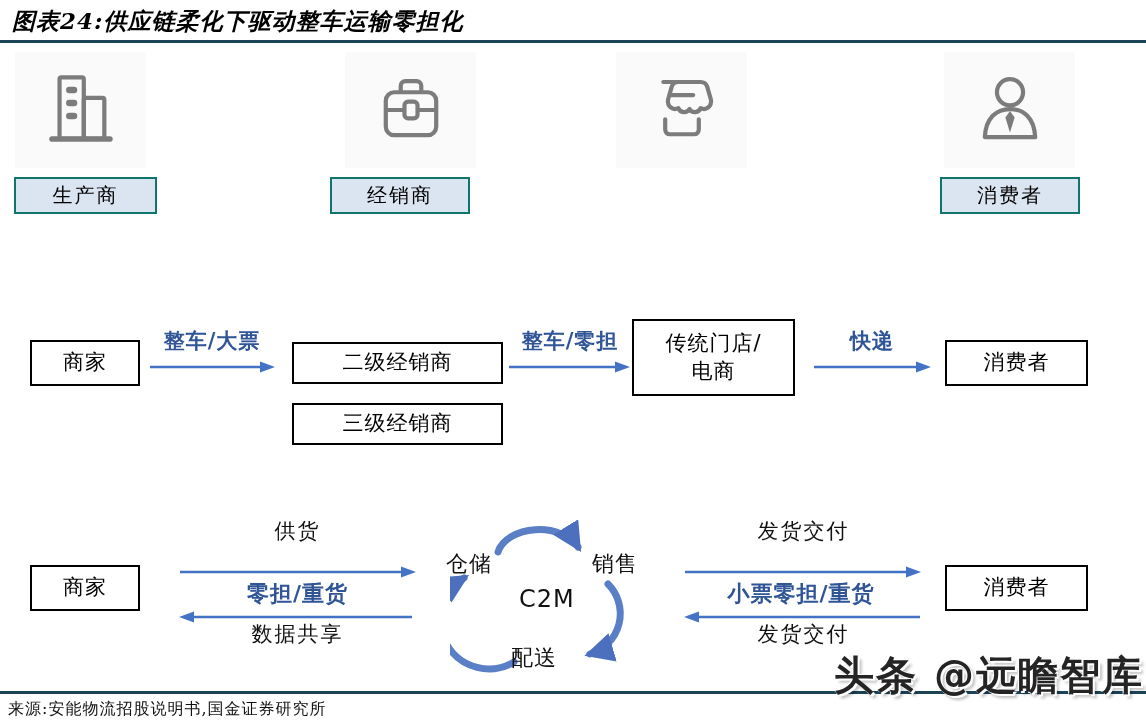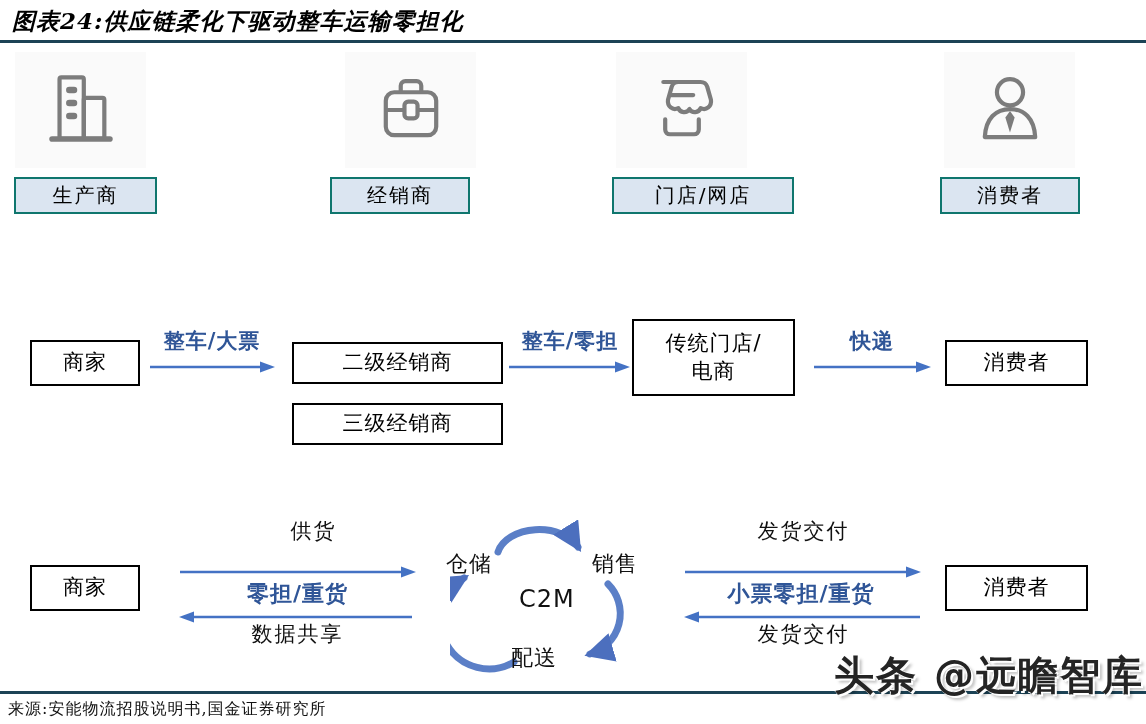--- a/index.html
+++ b/index.html
@@ -76,23 +76,20 @@
       <path d="M45,46 l-5,7 5,16 5,-16 z" fill="#7C7C7C" stroke="none"></path>
     </svg>
   </div>
 
   <div class="pill" style="left:14px;top:177px;width:143px;">
     <span>生产商</span>
   </div>
   <div class="pill" style="left:330px;top:177px;width:140px;">
     <span>经销商</span>
   </div>
-  <div class="pill" style="left:612px;top:177px;width:182px;">
-    <span>门店/网店</span>
-  </div>
   <div class="pill" style="left:940px;top:177px;width:140px;">
     <span>消费者</span>
   </div>
 
   <div class="flowbox" style="left:30px;top:340px;width:110px;height:46px;">商家</div>
 
   <div class="bluelbl" style="left:146px;top:327px;width:132px;">整车/大票</div>
   <svg class="abs" style="left:150px;top:360px;" width="126" height="14">
     <line x1="0" y1="7" x2="112" y2="7" stroke="#4472C4" stroke-width="2.6"></line>
     <polygon points="110,1.5 125,7 110,12.5" fill="#4472C4"></polygon>
@@ -115,21 +112,21 @@
   <div class="bluelbl" style="left:817px;top:327px;width:110px;">快递</div>
   <svg class="abs" style="left:814px;top:360px;" width="118" height="14">
     <line x1="0" y1="7" x2="104" y2="7" stroke="#4472C4" stroke-width="2.6"></line>
     <polygon points="102,1.5 117,7 102,12.5" fill="#4472C4"></polygon>
   </svg>
 
   <div class="flowbox" style="left:945px;top:340px;width:143px;height:46px;">消费者</div>
 
   <div class="flowbox" style="left:30px;top:565px;width:110px;height:46px;">商家</div>
 
-  <div class="blklbl" style="left:196px;top:517px;width:235px;">供货</div>
+  <div class="blklbl" style="left:180px;top:517px;width:235px;">供货</div>
   <svg class="abs" style="left:180px;top:565px;" width="237" height="14">
     <line x1="0" y1="7" x2="223" y2="7" stroke="#4472C4" stroke-width="2.6"></line>
     <polygon points="221,1.5 236,7 221,12.5" fill="#4472C4"></polygon>
   </svg>
   <div class="bluelbl" style="left:180px;top:579px;width:235px;font-size:22px;">零担/重货</div>
   <svg class="abs" style="left:178px;top:610px;" width="234" height="14">
     <line x1="14" y1="7" x2="234" y2="7" stroke="#4472C4" stroke-width="2.6"></line>
     <polygon points="16,1.5 1,7 16,12.5" fill="#4472C4"></polygon>
   </svg>
   <div class="blklbl" style="left:180px;top:620px;width:235px;">数据共享</div>

